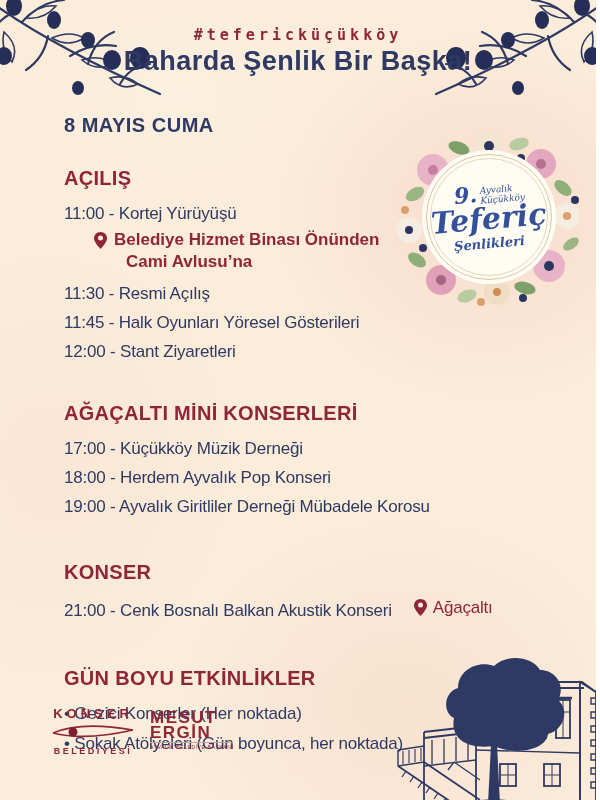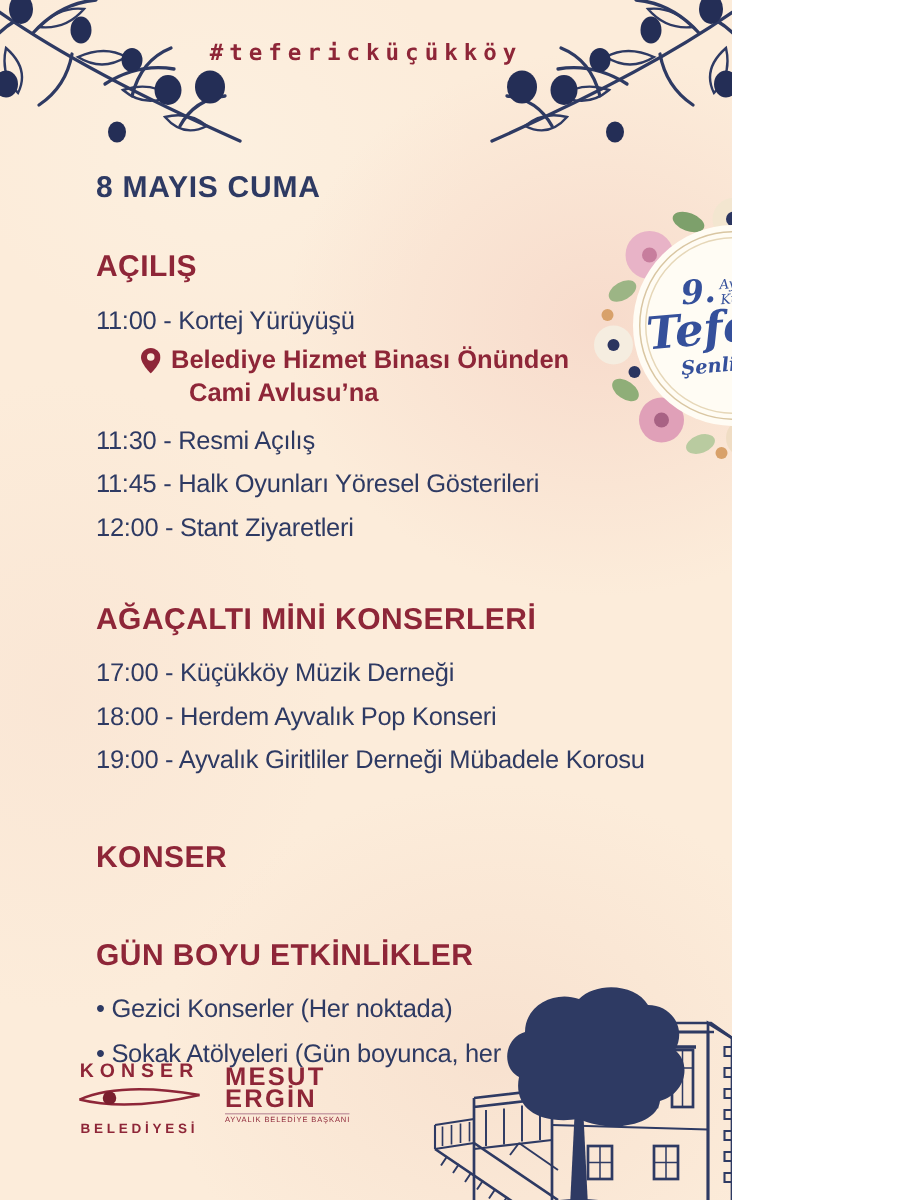--- a/index.html
+++ b/index.html
@@ -1,20 +1,20 @@
 <!DOCTYPE html>
 <html><head>
 <meta charset="utf-8">
 <style>
   * { margin:0; padding:0; box-sizing:border-box; }
   html,body { width:600px; }
   body { font-family:"Liberation Sans", sans-serif; }
 
   .poster {
-    position:relative; width:488px; height:800px; overflow:hidden;
+    position:relative; width:596px; height:800px; overflow:hidden;
     background:
       radial-gradient(ellipse 300px 260px at 82% 27%, rgba(246,216,201,.85), rgba(246,216,201,0) 70%),
       radial-gradient(ellipse 260px 300px at 8% 58%, rgba(249,228,211,.7), rgba(249,228,211,0) 70%),
       radial-gradient(ellipse 320px 260px at 68% 88%, rgba(246,221,203,.7), rgba(246,221,203,0) 70%),
       radial-gradient(ellipse 240px 200px at 30% 12%, rgba(252,240,224,.9), rgba(252,240,224,0) 70%),
       #fcecda;
   }
 
   .olive { position:absolute; width:170px; height:120px; }
   .olive.tl { left:-8px; top:-6px; }
@@ -125,20 +125,21 @@
       <ellipse cx="62" cy="26" rx="7" ry="9"></ellipse>
       <ellipse cx="12" cy="62" rx="8" ry="9"></ellipse>
       <ellipse cx="96" cy="46" rx="7" ry="8"></ellipse>
       <ellipse cx="120" cy="66" rx="9" ry="10"></ellipse>
       <ellipse cx="148" cy="64" rx="10" ry="11"></ellipse>
       <ellipse cx="86" cy="94" rx="6" ry="7"></ellipse>
     </g>
   </svg>
 
   <div class="hashtag">#tefericküçükköy</div>
+  <div class="main-title">Baharda Şenlik Bir Başka!</div>
 
   <div class="content">
     <div class="date-line">8 MAYIS CUMA</div>
 
     <div class="section">
       <div class="section-heading">AÇILIŞ</div>
       <div class="row">11:00 - Kortej Yürüyüşü</div>
       <div class="loc-block">
         <div class="loc-first">
           <svg class="pin" viewBox="0 0 13 17">
@@ -156,20 +157,29 @@
 
     <div class="section" style="margin-top:36px;">
       <div class="section-heading">AĞAÇALTI MİNİ KONSERLERİ</div>
       <div class="row">17:00 - Küçükköy Müzik Derneği</div>
       <div class="row">18:00 - Herdem Ayvalık Pop Konseri</div>
       <div class="row">19:00 - Ayvalık Giritliler Derneği Mübadele Korosu</div>
     </div>
 
     <div class="section" style="margin-top:40px;">
       <div class="section-heading">KONSER</div>
+      <div class="row">
+        <span>21:00 - Cenk Bosnalı Balkan Akustik Konseri</span><span class="inline-loc">
+            <svg class="pin" viewBox="0 0 13 17">
+              <path d="M6.5,0 C10.1,0 13,2.9 13,6.3 C13,10.5 6.5,17 6.5,17 C6.5,17 0,10.5 0,6.3 C0,2.9 2.9,0 6.5,0 Z" fill="#8e2638"></path>
+              <circle cx="6.5" cy="6" r="2.5" fill="#fcecda"></circle>
+            </svg>
+            <span>Ağaçaltı</span>
+          </span>
+      </div>
     </div>
 
     <div class="section" style="margin-top:42px;">
       <div class="section-heading">GÜN BOYU ETKİNLİKLER</div>
       <div class="bullet-row">• Gezici Konserler (Her noktada)</div>
       <div class="bullet-row">• Sokak Atölyeleri (Gün boyunca, her noktada)</div>
     </div>
   </div>
 
   <div class="badge">

